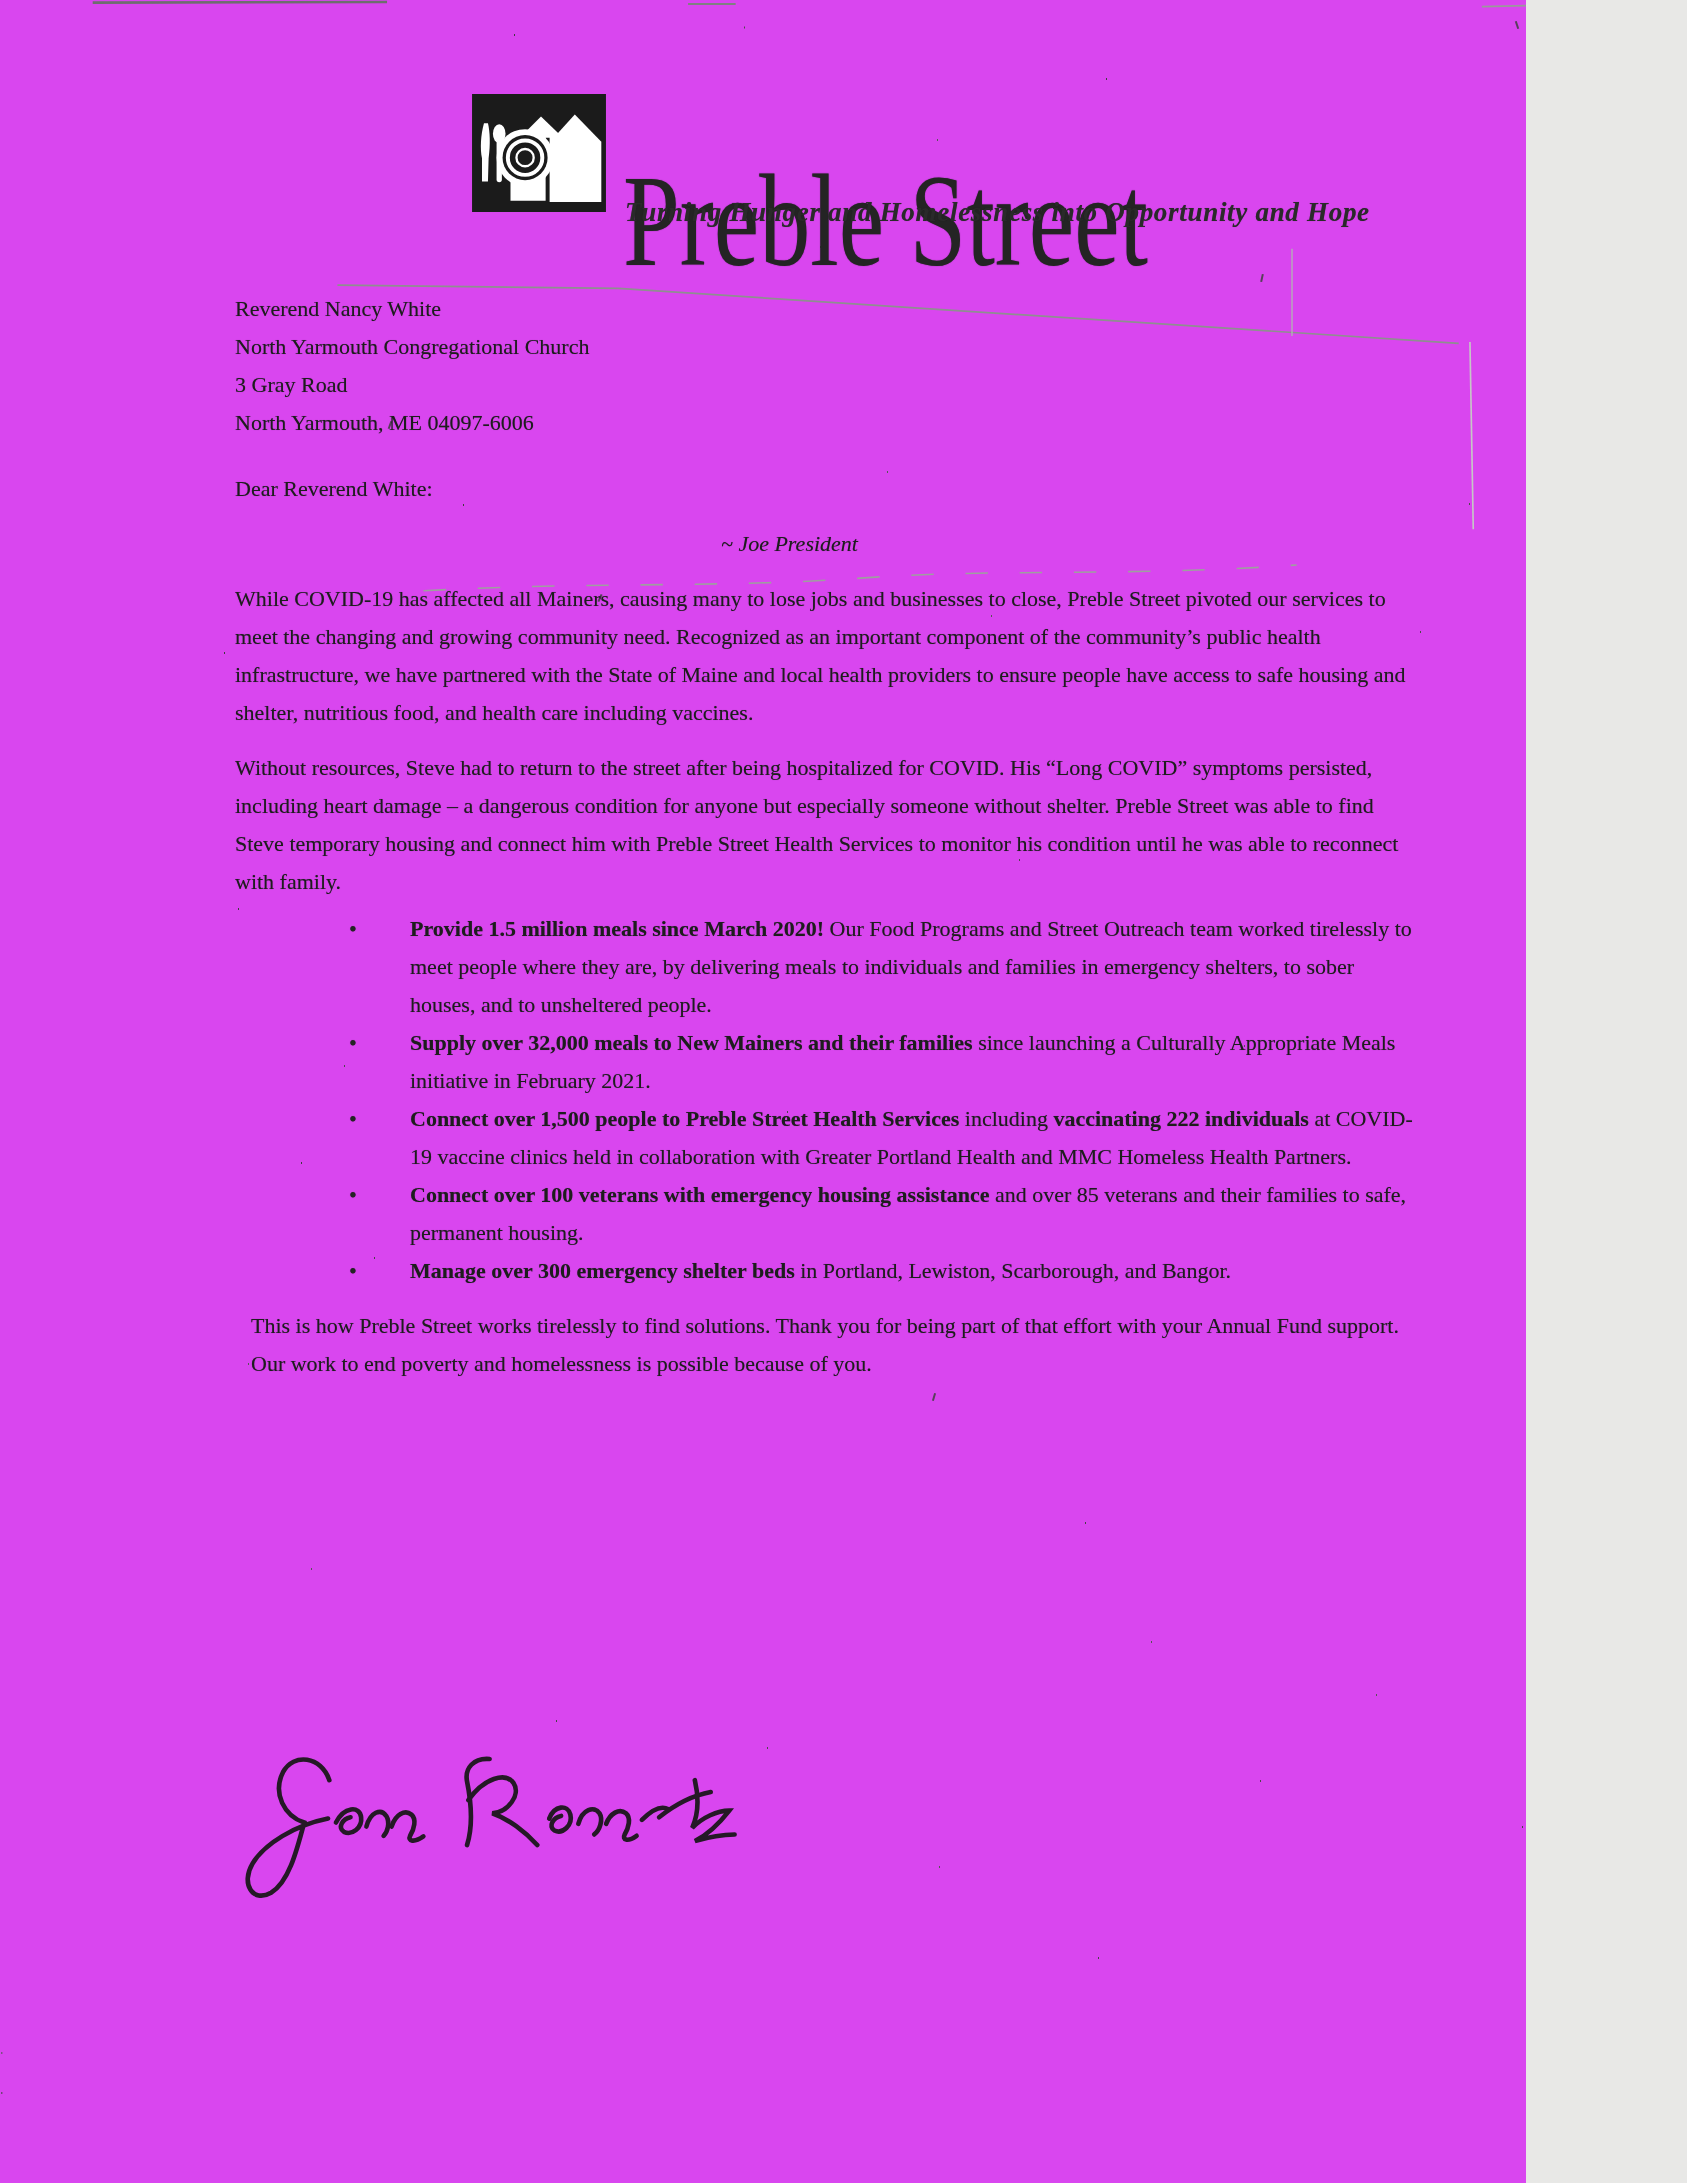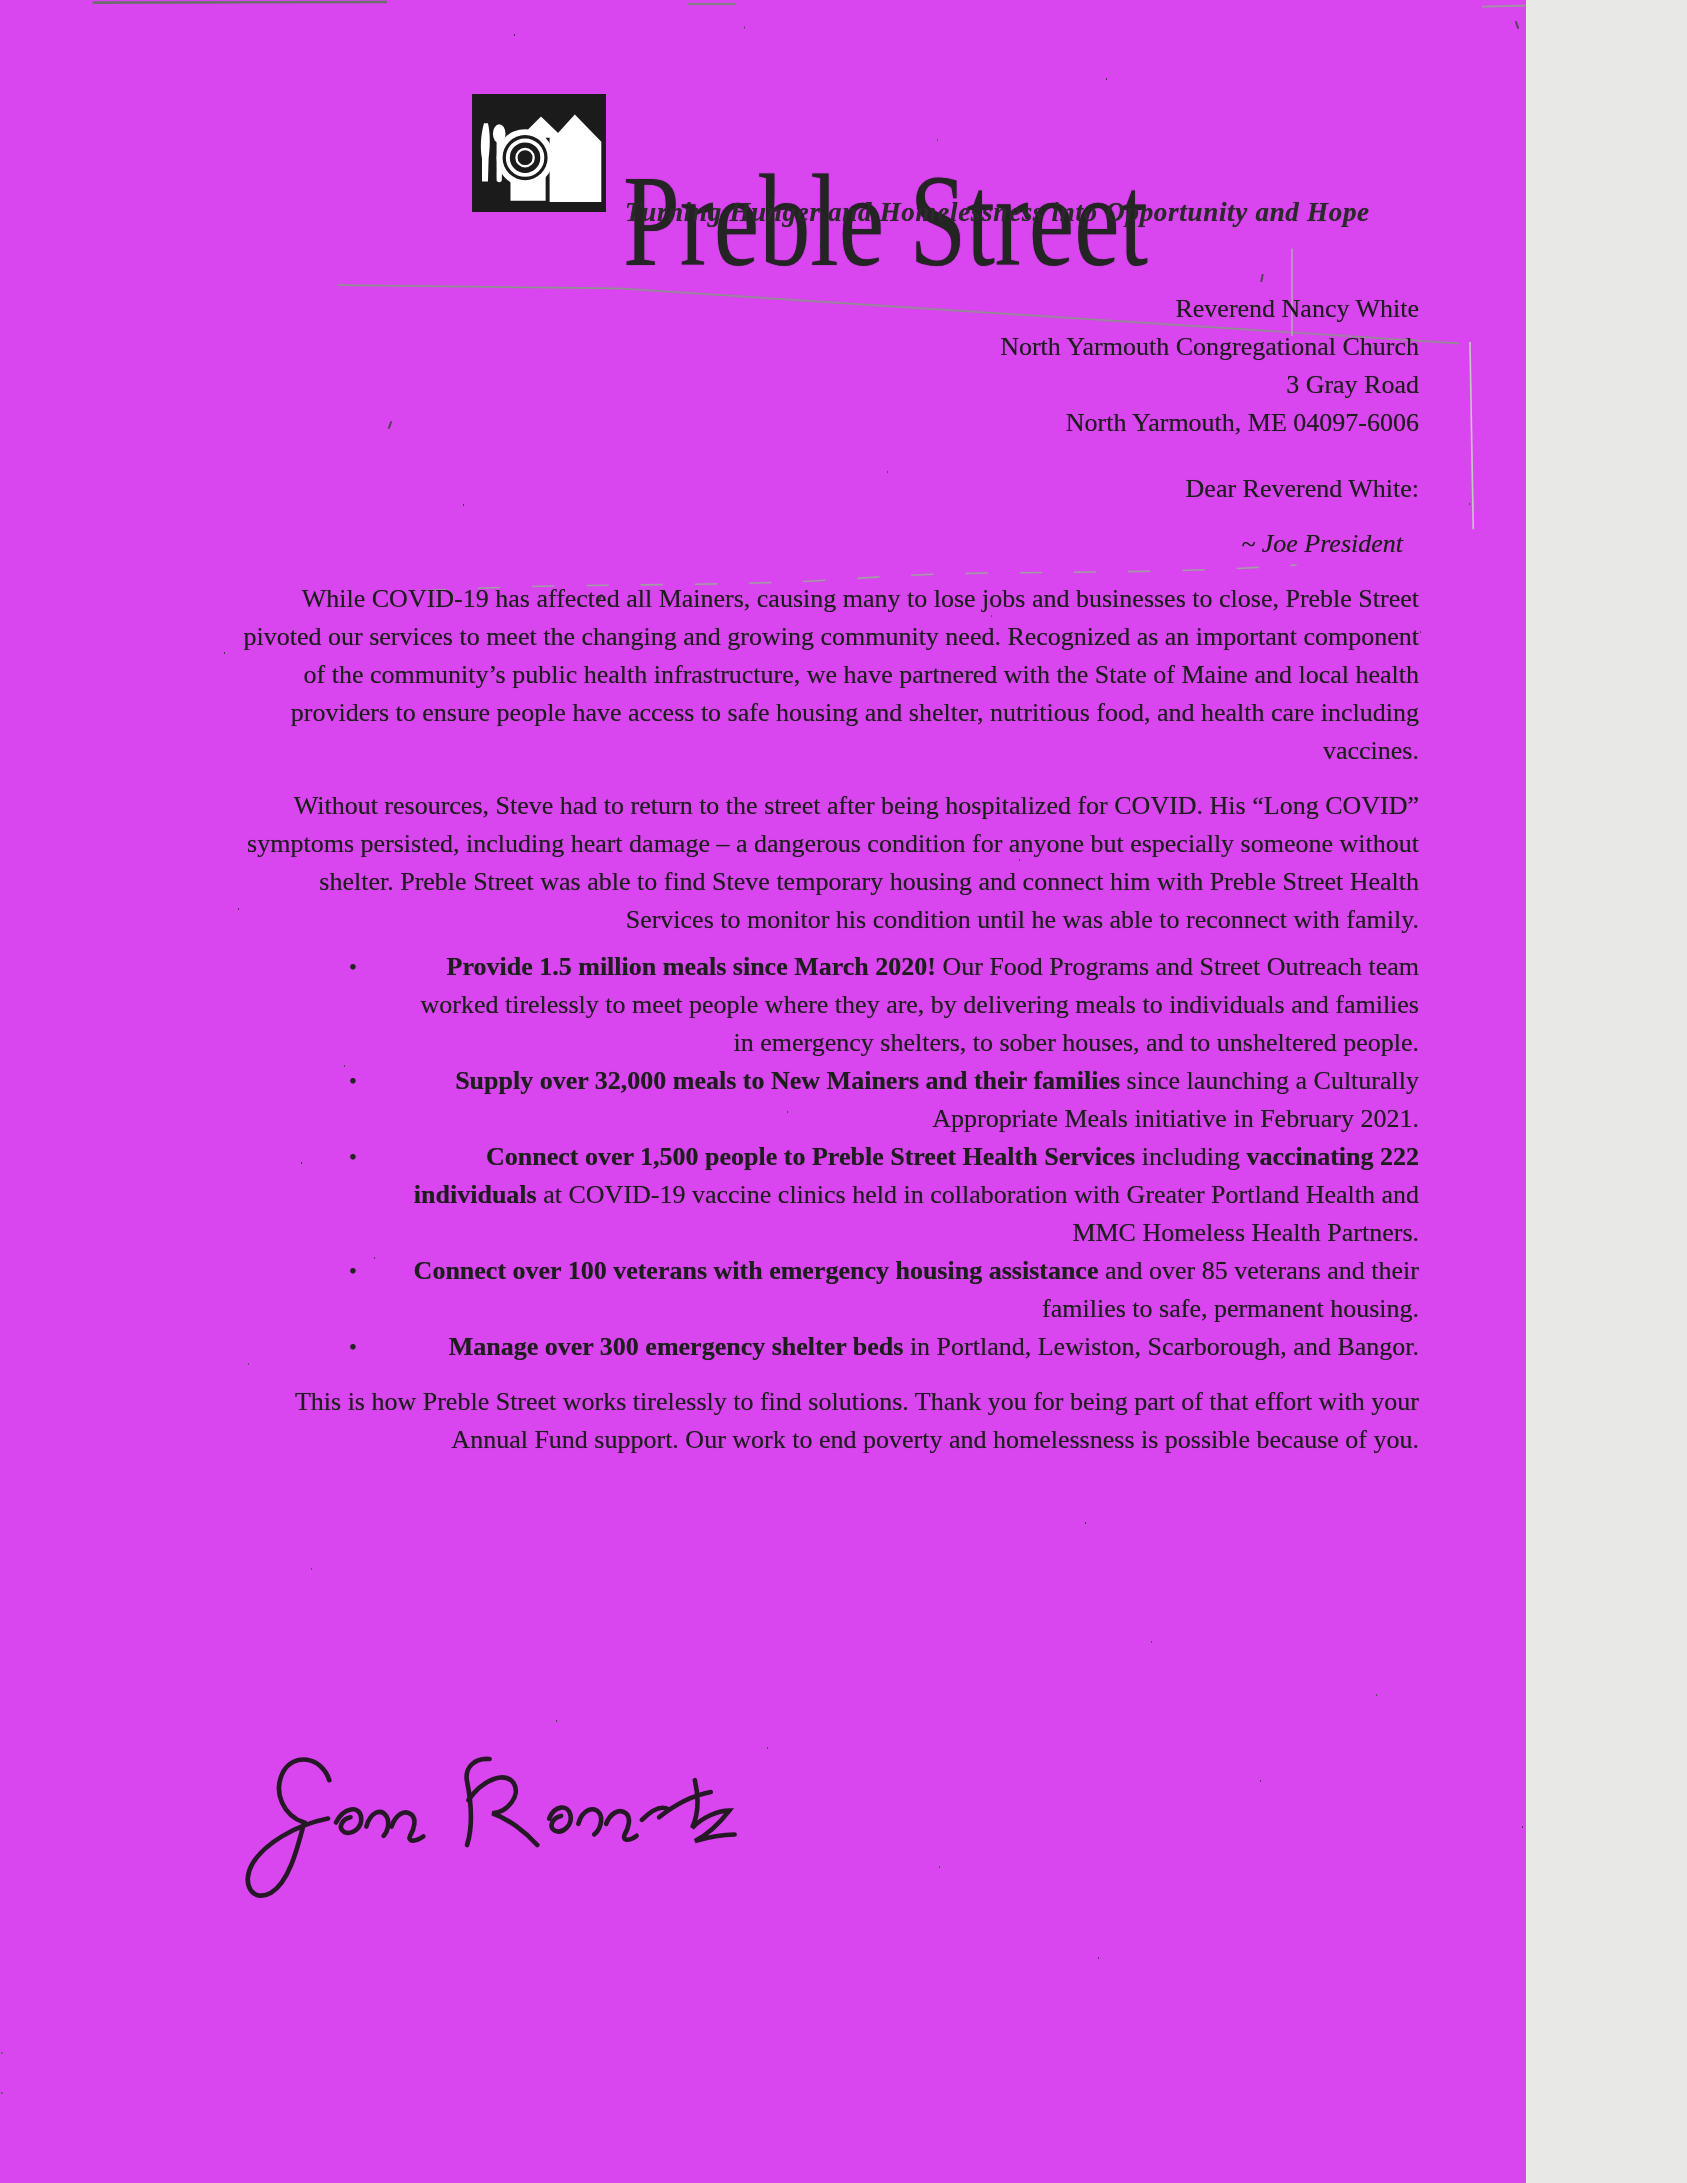--- a/index.html
+++ b/index.html
@@ -28,21 +28,21 @@
   .tagline{
     position:absolute; left:153px; top:106px;
     font-size:27px; font-style:italic; font-weight:700; color:#2a2a2a;
     letter-spacing:0.7px; white-space:nowrap;
     text-shadow:0 0 0.7px rgba(30,30,30,.5);
   }
 
   
   .letter-body{
     position:absolute; left:235px; top:290px; width:1184px;
-    font-size:26px; line-height:38px;text-align:right;
+    font-size:22px; line-height:38px;
   }
   .address p{ margin:0; line-height:38px; }
   .salutation{ margin:28px 0 0 0; }
   .quote-block{ margin:17px 0 0 109px; width:1059px; }
   .quote-text{ margin:0; }
   .quote-attribution{ margin:0 0 0 377px; font-style:italic; }
   .para{ margin:17px 0 0 0; }
   .intro-line{ margin:17px 0 0 0; }
   ul.achievements{ list-style:none; margin:9px 0 0 0; padding:0 0 0 175px; }
   ul.achievements li{ position:relative; margin:0; }

